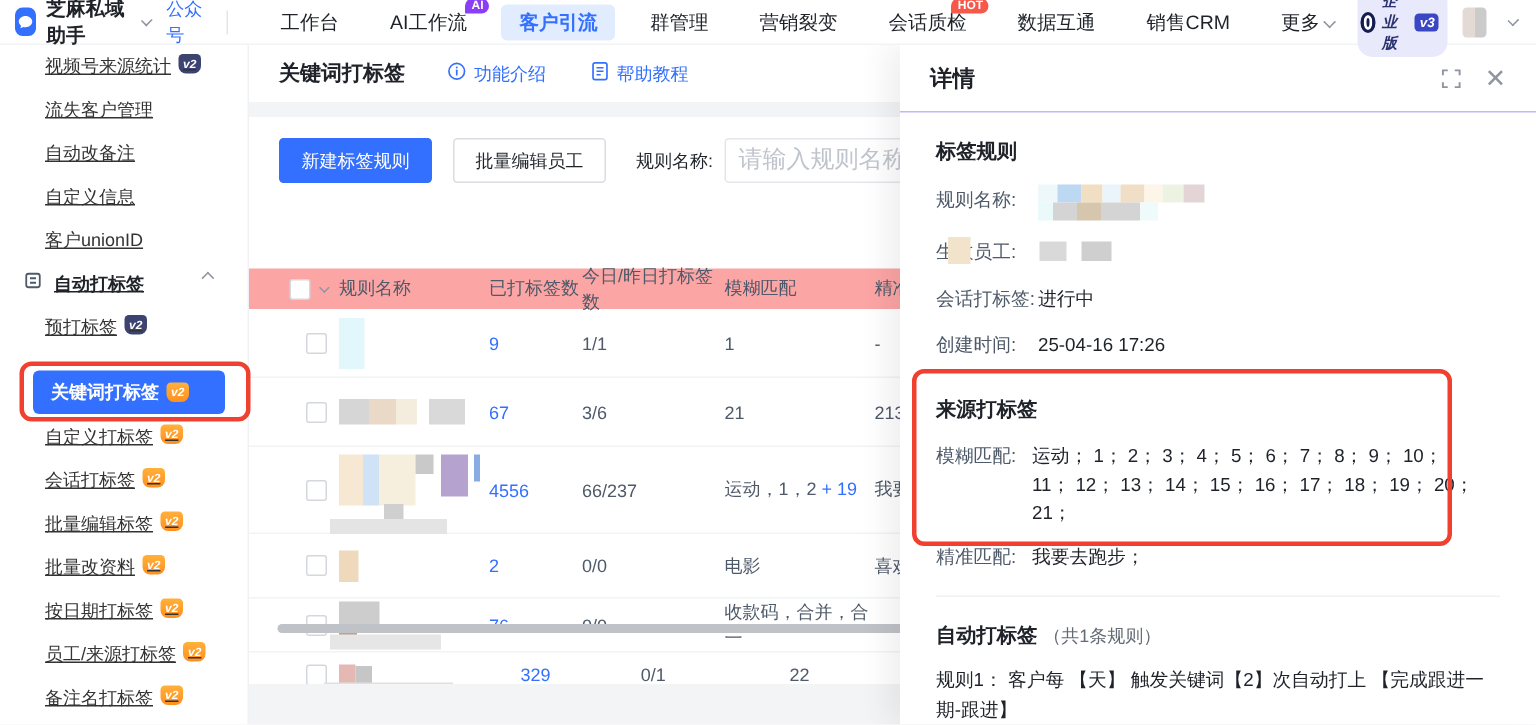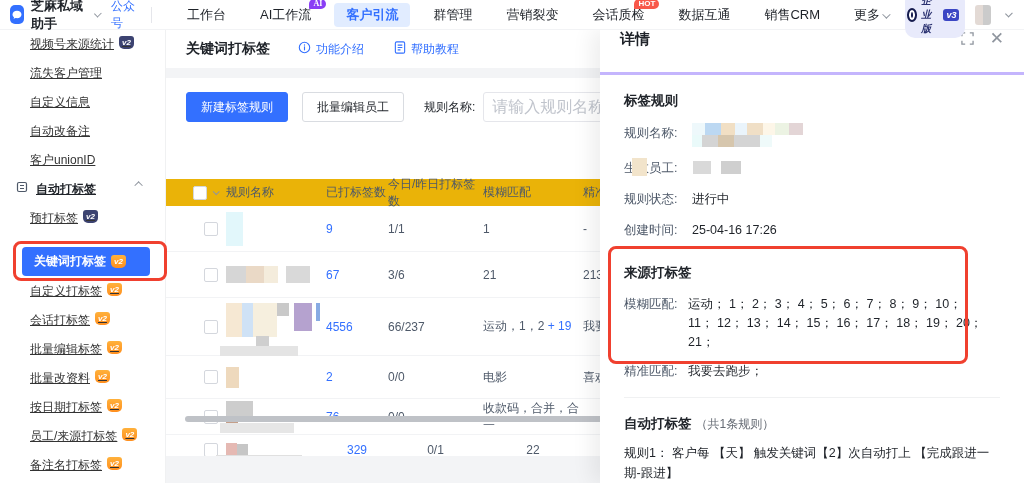--- a/index.html
+++ b/index.html
@@ -12,21 +12,21 @@
   .logo { width:19px; height:19px; border-radius:5px; background:#3370ff; display:flex; align-items:center; justify-content:center; margin-right:7px; }
   .brand-name { font-size:13px; font-weight:700; }
   .chev { display:inline-block; width:6px; height:6px; border-right:1.4px solid #8f959e; border-bottom:1.4px solid #8f959e; transform:rotate(45deg) translateY(-2px); margin-left:6px; }
   .chev.up { transform:rotate(-135deg) translateY(-2px); }
   .brand-tag { color:#3370ff; font-size:12px; margin-left:12px; }
   .nav-divider { width:1px; height:16px; background:#e5e6eb; margin:0 18px 0 14px; }
   .nav-items { display:flex; align-items:center; height:100%; }
   .nav-item { padding:0 17px; height:30px; line-height:30px; color:#1f2329; font-size:13px; cursor:pointer; position:relative; white-space:nowrap; }
   .nav-item.active { background:#e1ecff; color:#3370ff; height:24px; line-height:24px; border-radius:4px; margin:0 6px; padding:0 12px; font-weight:600; }
   .nav-badge { position:absolute; top:-1px; right:2px; font-size:8px; font-weight:700; color:#fff; border-radius:7px 7px 7px 1px; padding:1px 4px; line-height:1.1; }
-  .nav-badge.ai { background:#8a3ef5;font-family:Liberation Serif, serif; }
+  .nav-badge.ai { background:#8a3ef5; }
   .nav-badge.hot { background:#f8584a; }
   .nav-caret { margin-left:2px; }
   .topnav-right { margin-left:auto; display:flex; align-items:center; padding-right:14px; }
   .edition-pill { display:flex; align-items:center; background:#e8eafb; border-radius:10px; padding:2px 6px 2px 2px; }
   .edition-circle { width:14px; height:14px; border-radius:50%; background:#161c4e; border:2px solid #161c4e; box-shadow:inset 0 0 0 2px #fff; margin-right:4px; }
   .edition-label { color:#2a3170; font-size:10px; font-weight:700; font-style:italic; }
   .edition-ver { background:#3b46c4; color:#fff; font-size:9px; font-weight:700; border-radius:3px; padding:1px 3px; margin-left:3px; font-style:italic; }
   .avatar { width:20px; height:20px; border-radius:3px; margin:0 8px 0 10px; background:linear-gradient(90deg,#e3dad5 50%,#cbcbcb 50%); }
 
   
@@ -54,39 +54,39 @@
   .btn-primary { background:#3370ff; color:#fff; border:1px solid #3370ff; margin-right:14px; }
   .btn-default { background:#fff; color:#1f2329; border:1px solid #d9dce1; margin-right:20px; }
   .search-label { color:#1f2329; margin-right:8px; }
   .search-box { width:150px; height:30px; border:1px solid #e5e6eb; border-radius:3px; display:flex; align-items:center; padding:0 8px; }
   .search-box input { border:none; outline:none; flex:1; font-size:16px; color:#1f2329; font-family:inherit; min-width:0; }
   .search-box input::placeholder { color:#c0c4cc; }
 
   
   .tbl { margin:2px 0 0 0; }
   .trow { display:flex; align-items:center; border-bottom:1px solid #f2f3f5; }
-  .thead { background:#eab308; height:27px; color:#4e5969; border-bottom:none;margin-top:45px; }
+  .thead { background:#fca5a5; height:27px; color:#4e5969; border-bottom:none;margin-top:45px; }
   .c0 { width:60px; display:flex; align-items:center; justify-content:flex-end; padding-right:8px; flex:none; }
   .c1 { width:100px; flex:none; padding-right:6px; }
   .c2 { width:62px; flex:none; }
   .c3 { width:95px; flex:none; }
   .c4 { width:100px; flex:none; }
   .c5 { flex:1; min-width:120px; white-space:nowrap; }
   .cbox { width:14px; height:14px; border:1px solid #d4d7dd; border-radius:2px; background:#fff; cursor:pointer; }
   .hd-caret { margin-left:6px; transform:rotate(45deg) translateY(-1px); width:5px; height:5px; }
   .num-link { color:#3370ff; cursor:pointer; }
   .cell-dim { color:#4e5969; }
   .r1{height:46px} .r2{height:46px} .r3{height:58px} .r4{height:43px} .r5{height:36px} .r6{height:30px; border-bottom:none;text-align:center;}
   .mz { display:inline-block; vertical-align:middle; }
   .mzwrap { position:relative; display:flex; align-items:center; }
   .hscroll { position:absolute; left:19px; right:0; top:338px; height:6px; background:#bfc2c7; border-radius:3px; }
 
   
   .panel { position:absolute; top:30px; left:600px; right:0; bottom:0; background:#fff; z-index:30; box-shadow:-8px 0 20px rgba(0,0,0,.07); }
-  .panel-hd { height:45px; border-bottom:3px solid #c4b5fd; display:flex; align-items:flex-start; padding:0 20px; }
+  .panel-hd { height:45px; border-bottom:1px solid #c4b5fd; display:flex; align-items:center; padding:0 20px; }
   .panel-title { font-size:15px; font-weight:600; }
   .panel-icons { margin-left:auto; display:flex; align-items:center; gap:16px; }
   .icon-btn { cursor:pointer; color:#8f959e; display:flex; align-items:center; }
   .close-x { font-size:17px; line-height:1; color:#8f959e; }
   .panel-bd { padding:17px 24px 0; font-size:12.5px; }
   .sec-heading { font-size:13.5px; font-weight:700; margin-bottom:13px; }
   .frow { display:flex; margin-bottom:11px; line-height:20px; }
   .flabel { width:68px; flex:none; color:#4e5969; }
   .fvalue { color:#1f2329; }
   .kw-section { position:relative; margin-top:24px; }
@@ -138,24 +138,24 @@
 
 <div class="sidebar">
   <div class="side-item">
       <span>视频号来源统计</span>
       <span class="vbadge dark">v2</span>
     </div>
   <div class="side-item">
       <span>流失客户管理</span>
     </div>
   <div class="side-item">
+      <span>自动改备注</span>
+    </div>
+  <div class="side-item">
       <span>自定义信息</span>
-    </div>
-  <div class="side-item">
-      <span>自动改备注</span>
     </div>
   <div class="side-item">
       <span>客户unionID</span>
     </div>
   <div class="side-item side-section">
     <span class="sec-icon">
         <svg width="12" height="12" viewBox="0 0 12 12" fill="none" stroke="#4e5969" stroke-width="1.2">
           <rect x="1.5" y="1.5" width="9" height="9" rx="1.5"></rect>
           <path d="M4 4.5h4M4 7.5h4"></path>
         </svg>
@@ -393,21 +393,21 @@
         <span class="mzwrap">
             <span class="mz" style="width:15px;height:18px;background:#f2e4cb;margin-left:-60px"></span>
             <span class="mz" style="width:46px"></span>
             <span class="mz" style="width:18px;height:13px;background:#d9d9d9"></span>
             <span class="mz" style="width:10px"></span>
             <span class="mz" style="width:20px;height:13px;background:#cfcfcf"></span>
           </span>
       </span>
     </div>
     <div class="frow">
-      <span class="flabel">规则状态:</span>
+      <span class="flabel">会话打标签:</span>
       <span class="fvalue">进行中</span>
     </div>
     <div class="frow">
       <span class="flabel">创建时间:</span>
       <span class="fvalue">25-04-16 17:26</span>
     </div>
 
     <div class="kw-section">
       <div class="redbox2"></div>
       <div class="sec-heading">来源打标签</div>

